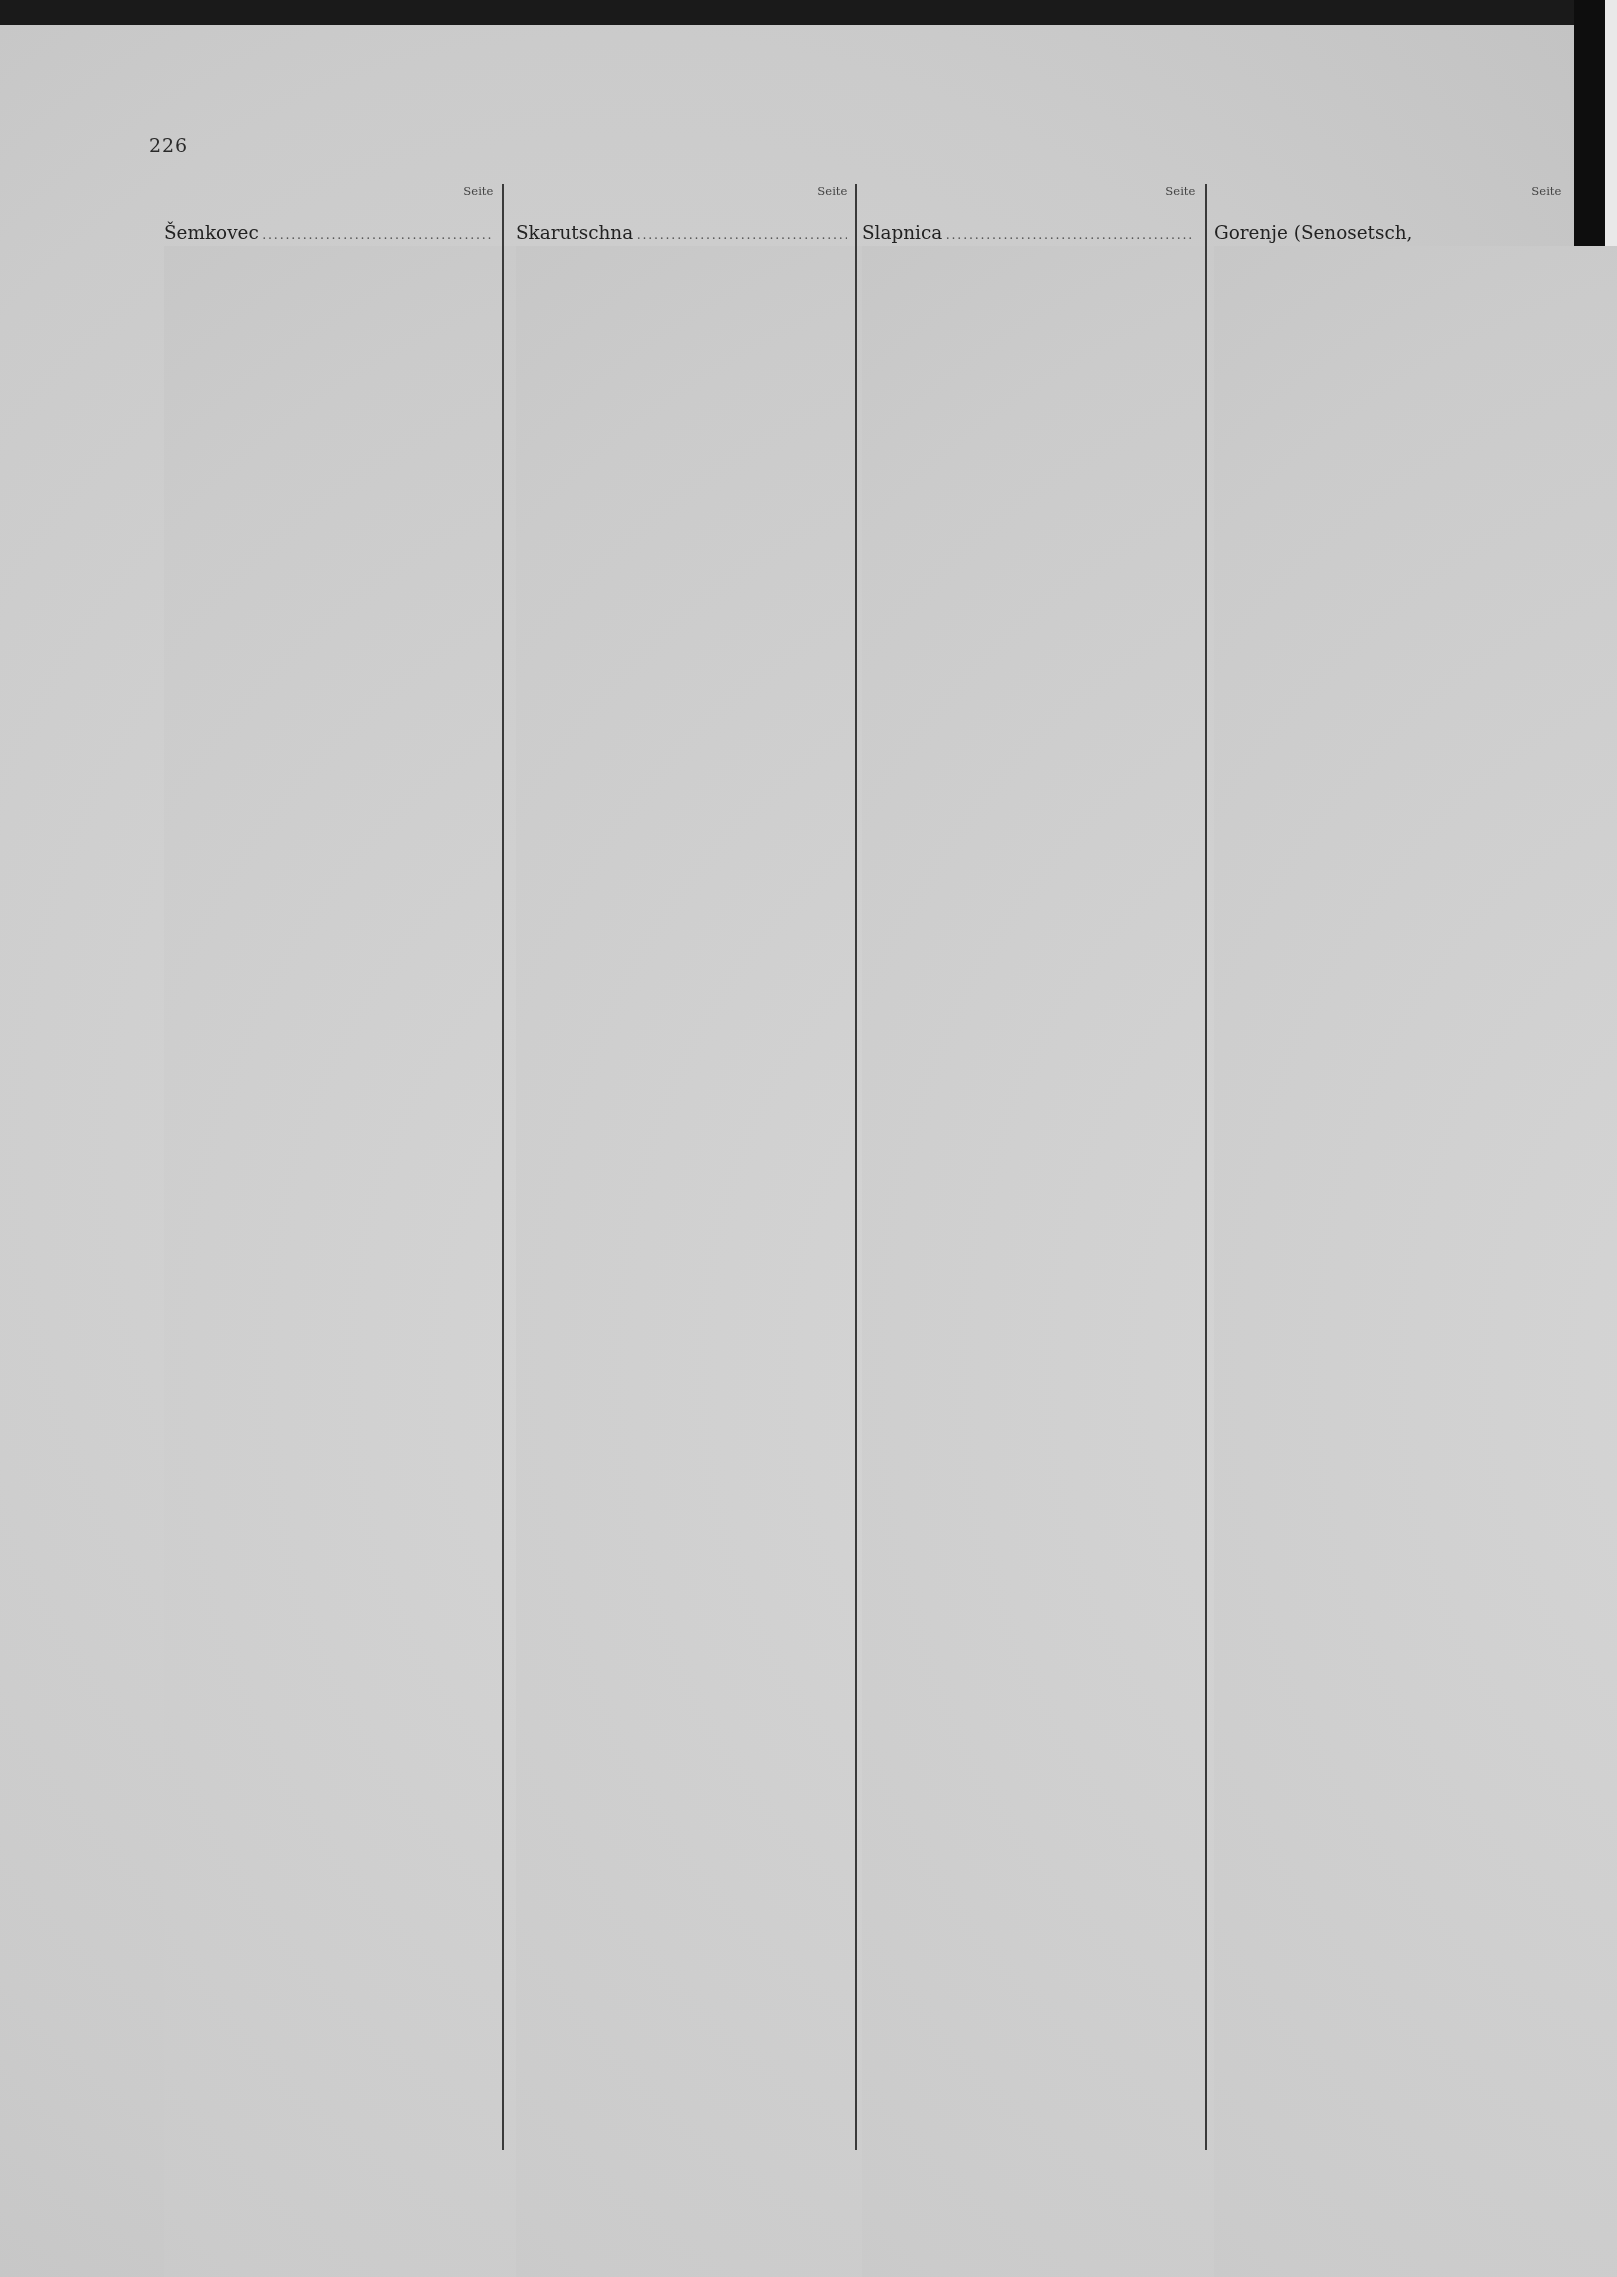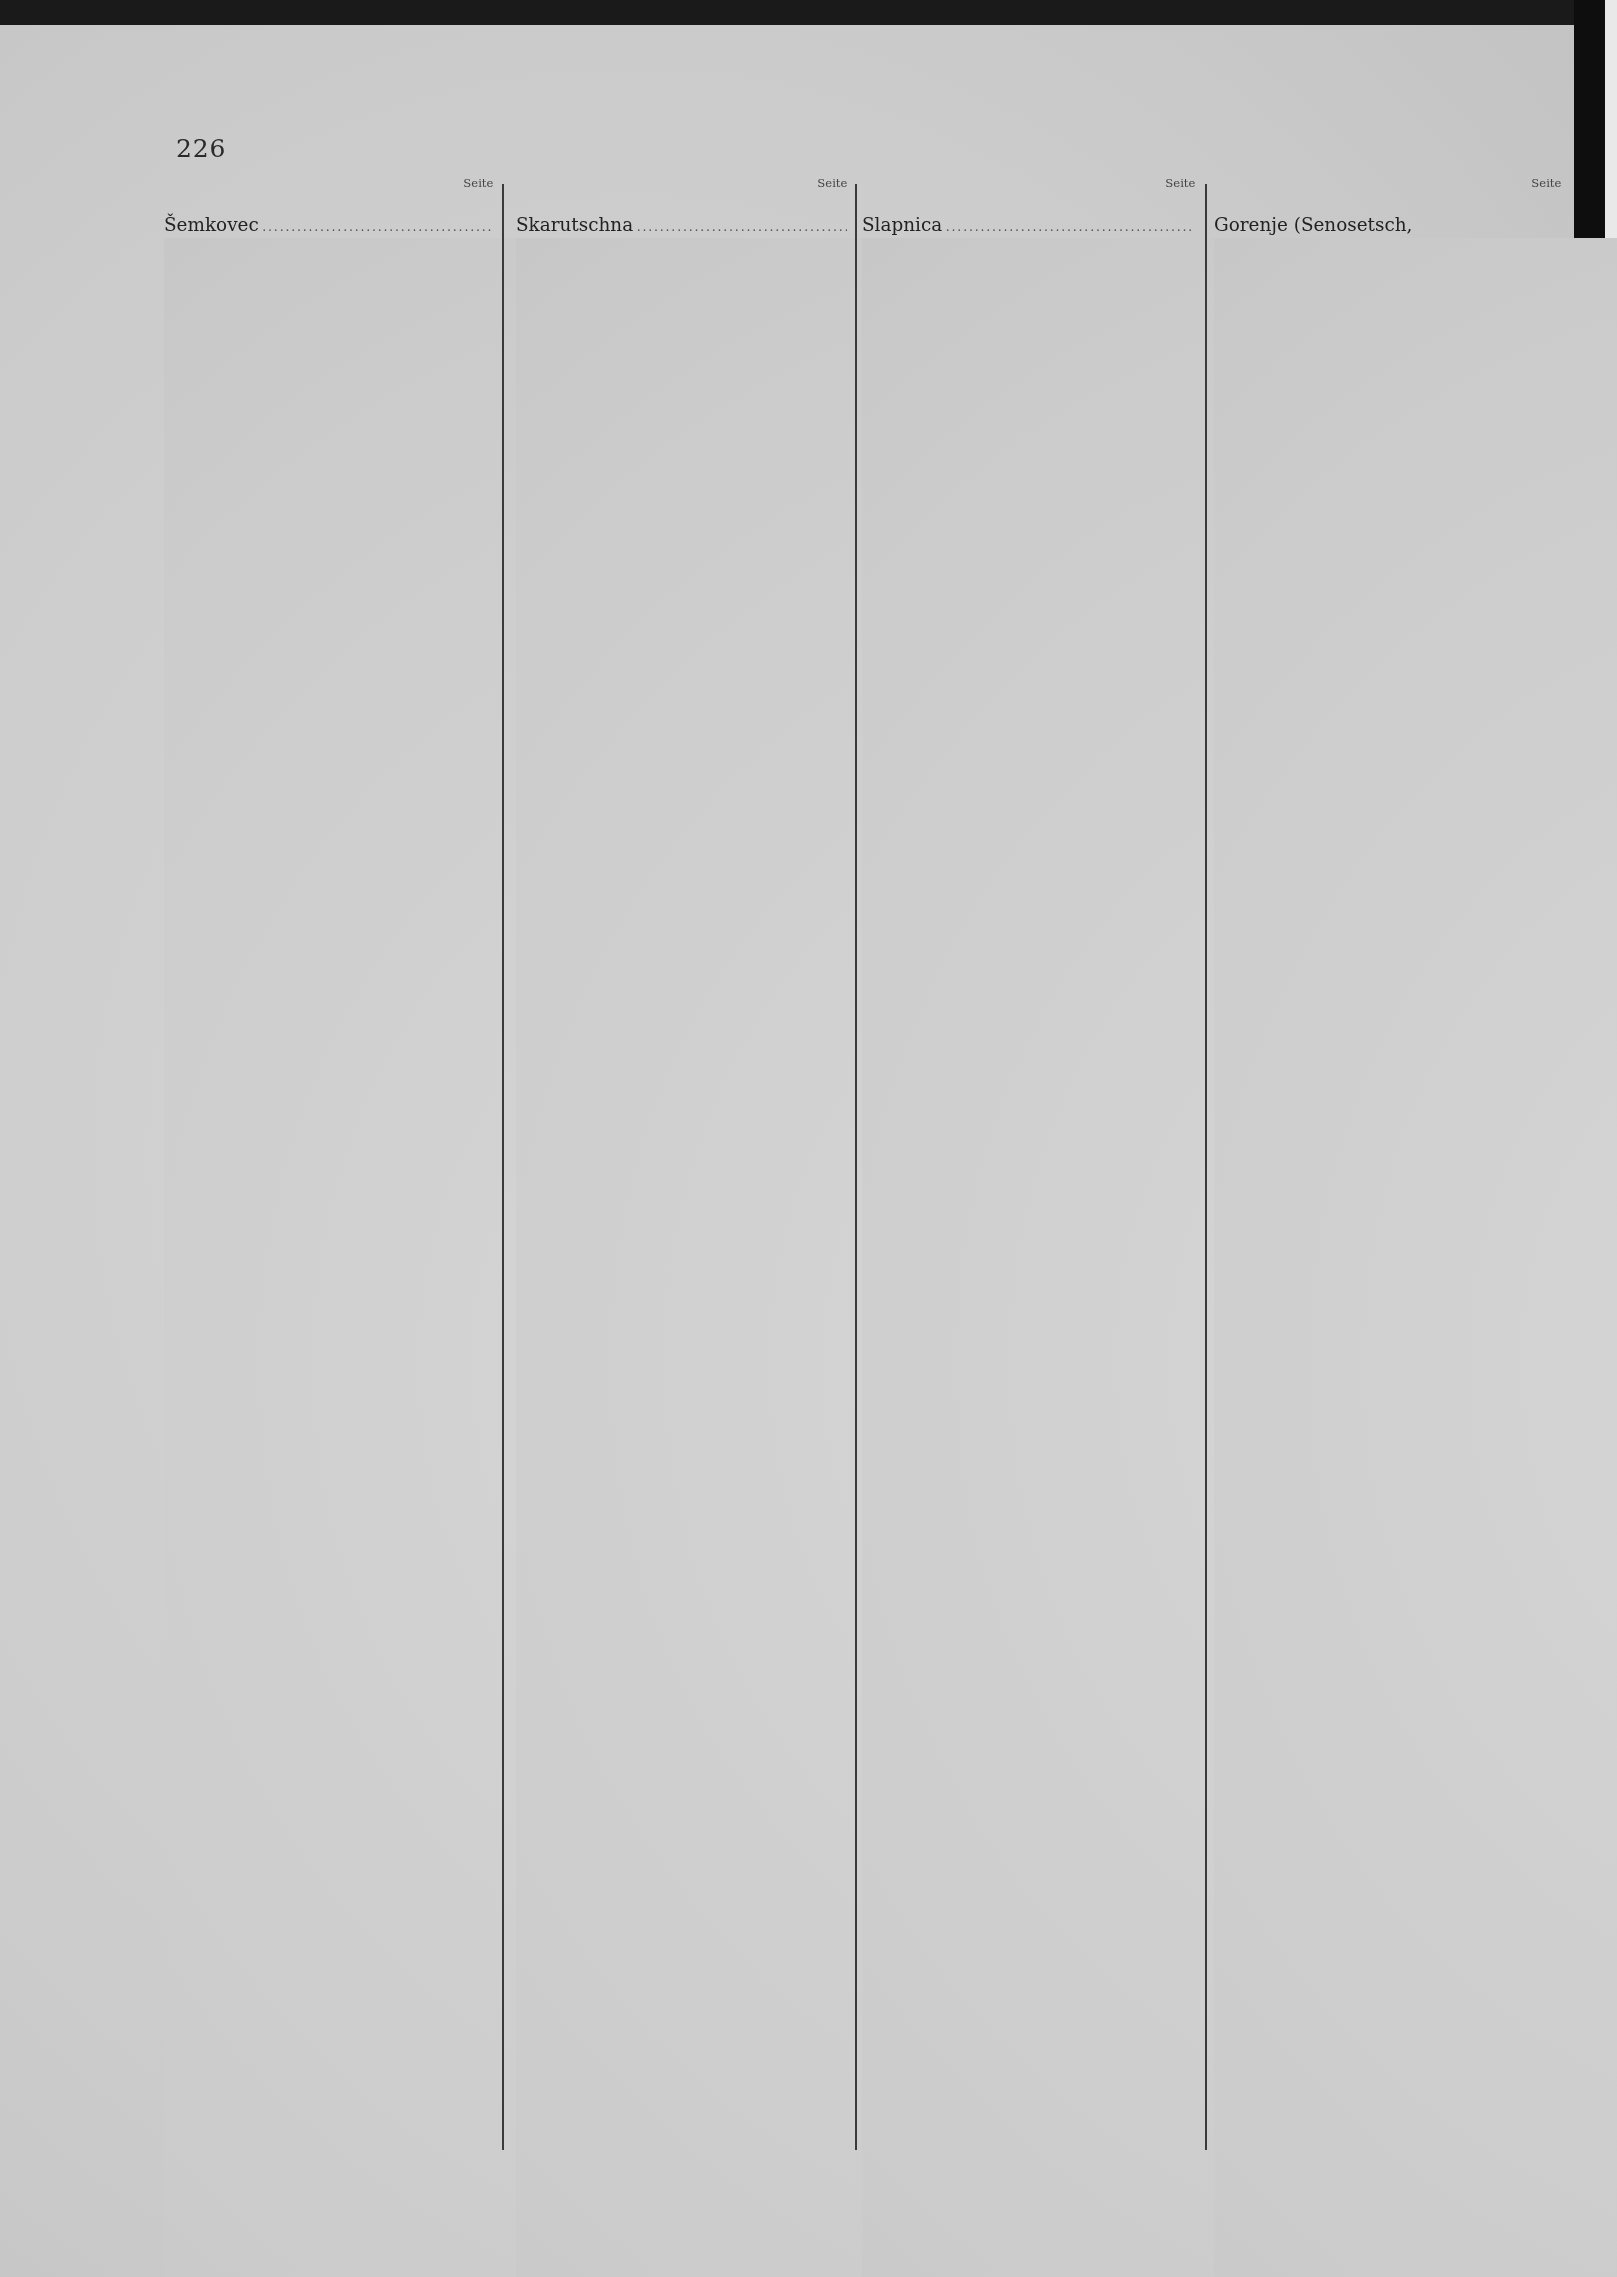--- a/index.html
+++ b/index.html
@@ -10,25 +10,25 @@
   }
   .scan-border-top { position:absolute; left:0; top:0; width:1617px; height:25px; background:#1a1a1a; }
   .scan-border-right { position:absolute; right:0; top:0; width:43px; height:2277px; background:#0e0e0e; }
   .scan-border-right-light { position:absolute; right:0; top:0; width:12.5px; height:2277px; background:#e9e9e9; }
   .page {
     position:absolute; left:0; top:25px; width:1578px; height:2252px;
     background:#cfcfcf;
     background-image: radial-gradient(ellipse at 40% 50%, #d6d6d6 0%, #cbcbcb 70%, #c3c3c3 100%);
   }
   .page-number {
-    position:absolute; left:176px; top:109px;
-    font-size:25px; color:#2a2a2a; letter-spacing:0.9px;
+    position:absolute; left:149px; top:109px;
+    font-size:19px; color:#2a2a2a; letter-spacing:0.9px;
   }
   .col {
-    position:absolute; top:176px; height:1970px;
+    position:absolute; top:184px; height:1970px;
   }
   .col-rule {
     position:absolute; top:184px; width:1.8px; height:1966px; background:#3a3a3a;
   }
   .seite {
     position:absolute; top:0; right:3.6px; font-size:11.6px; color:#444;
   }
   .entries { position:absolute; top:25px; left:0; right:0;margin-top:12px; }
   .entry {
     display:flex; align-items:flex-end; height:24.5px; line-height:24.5px;

